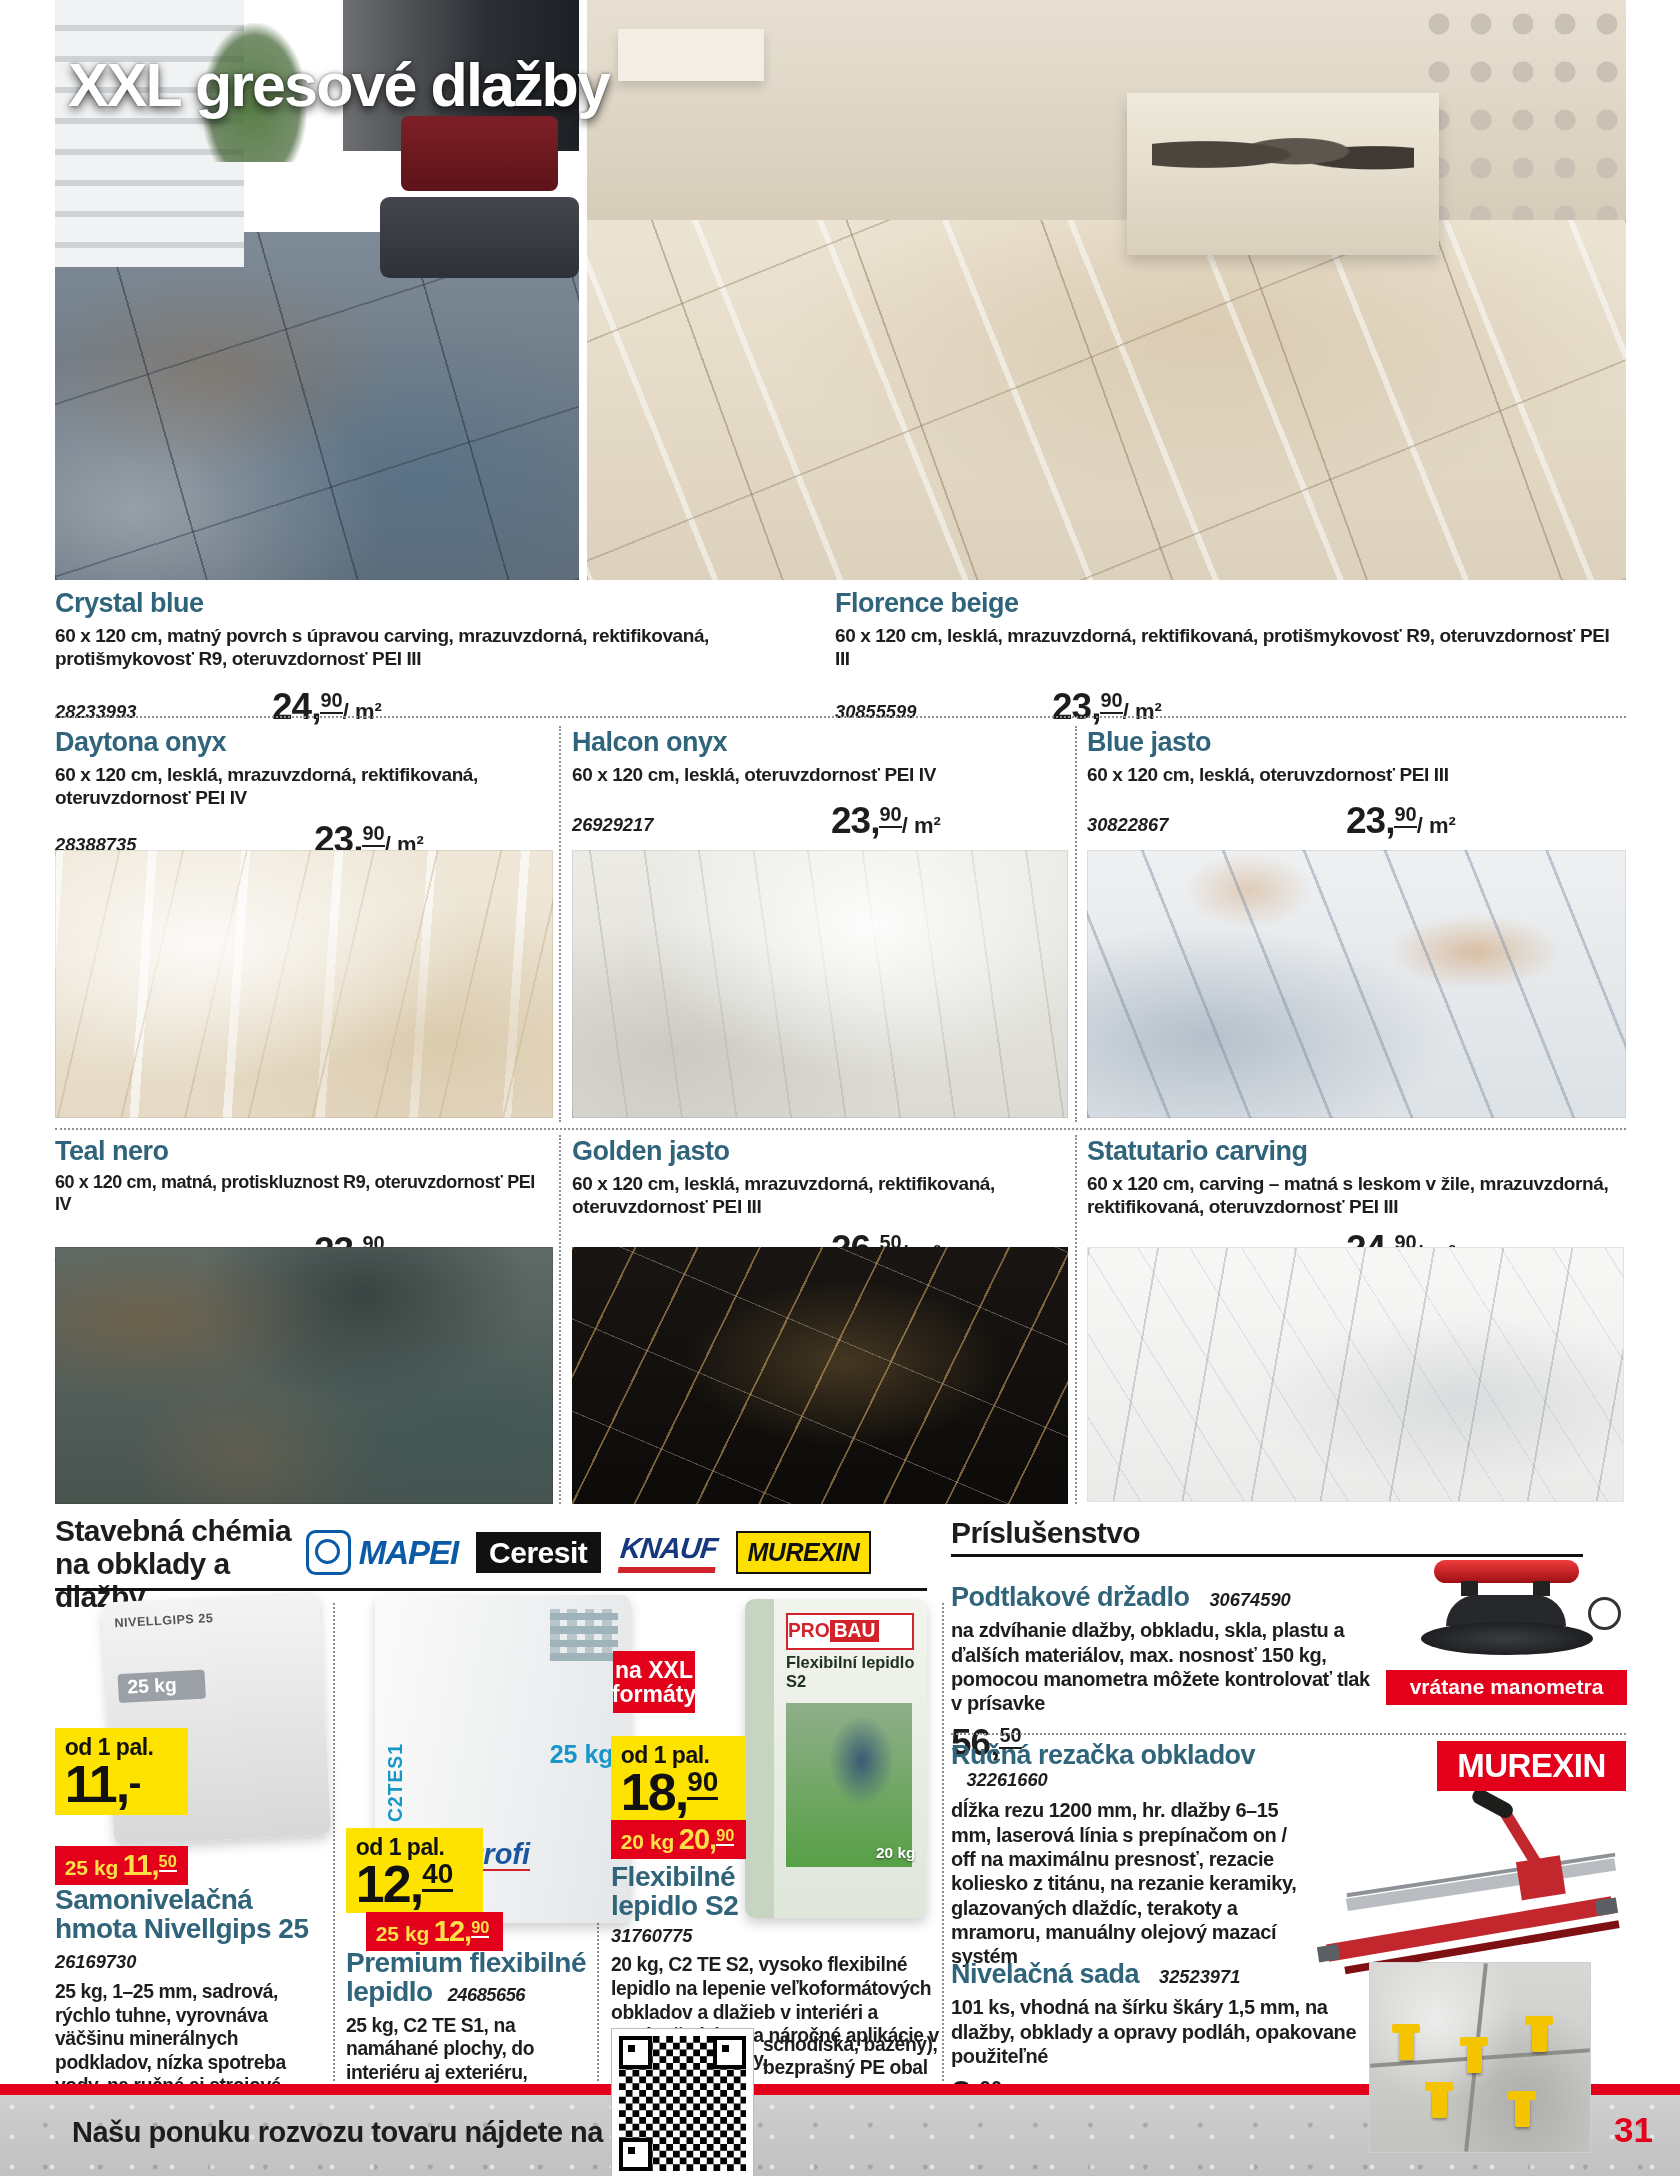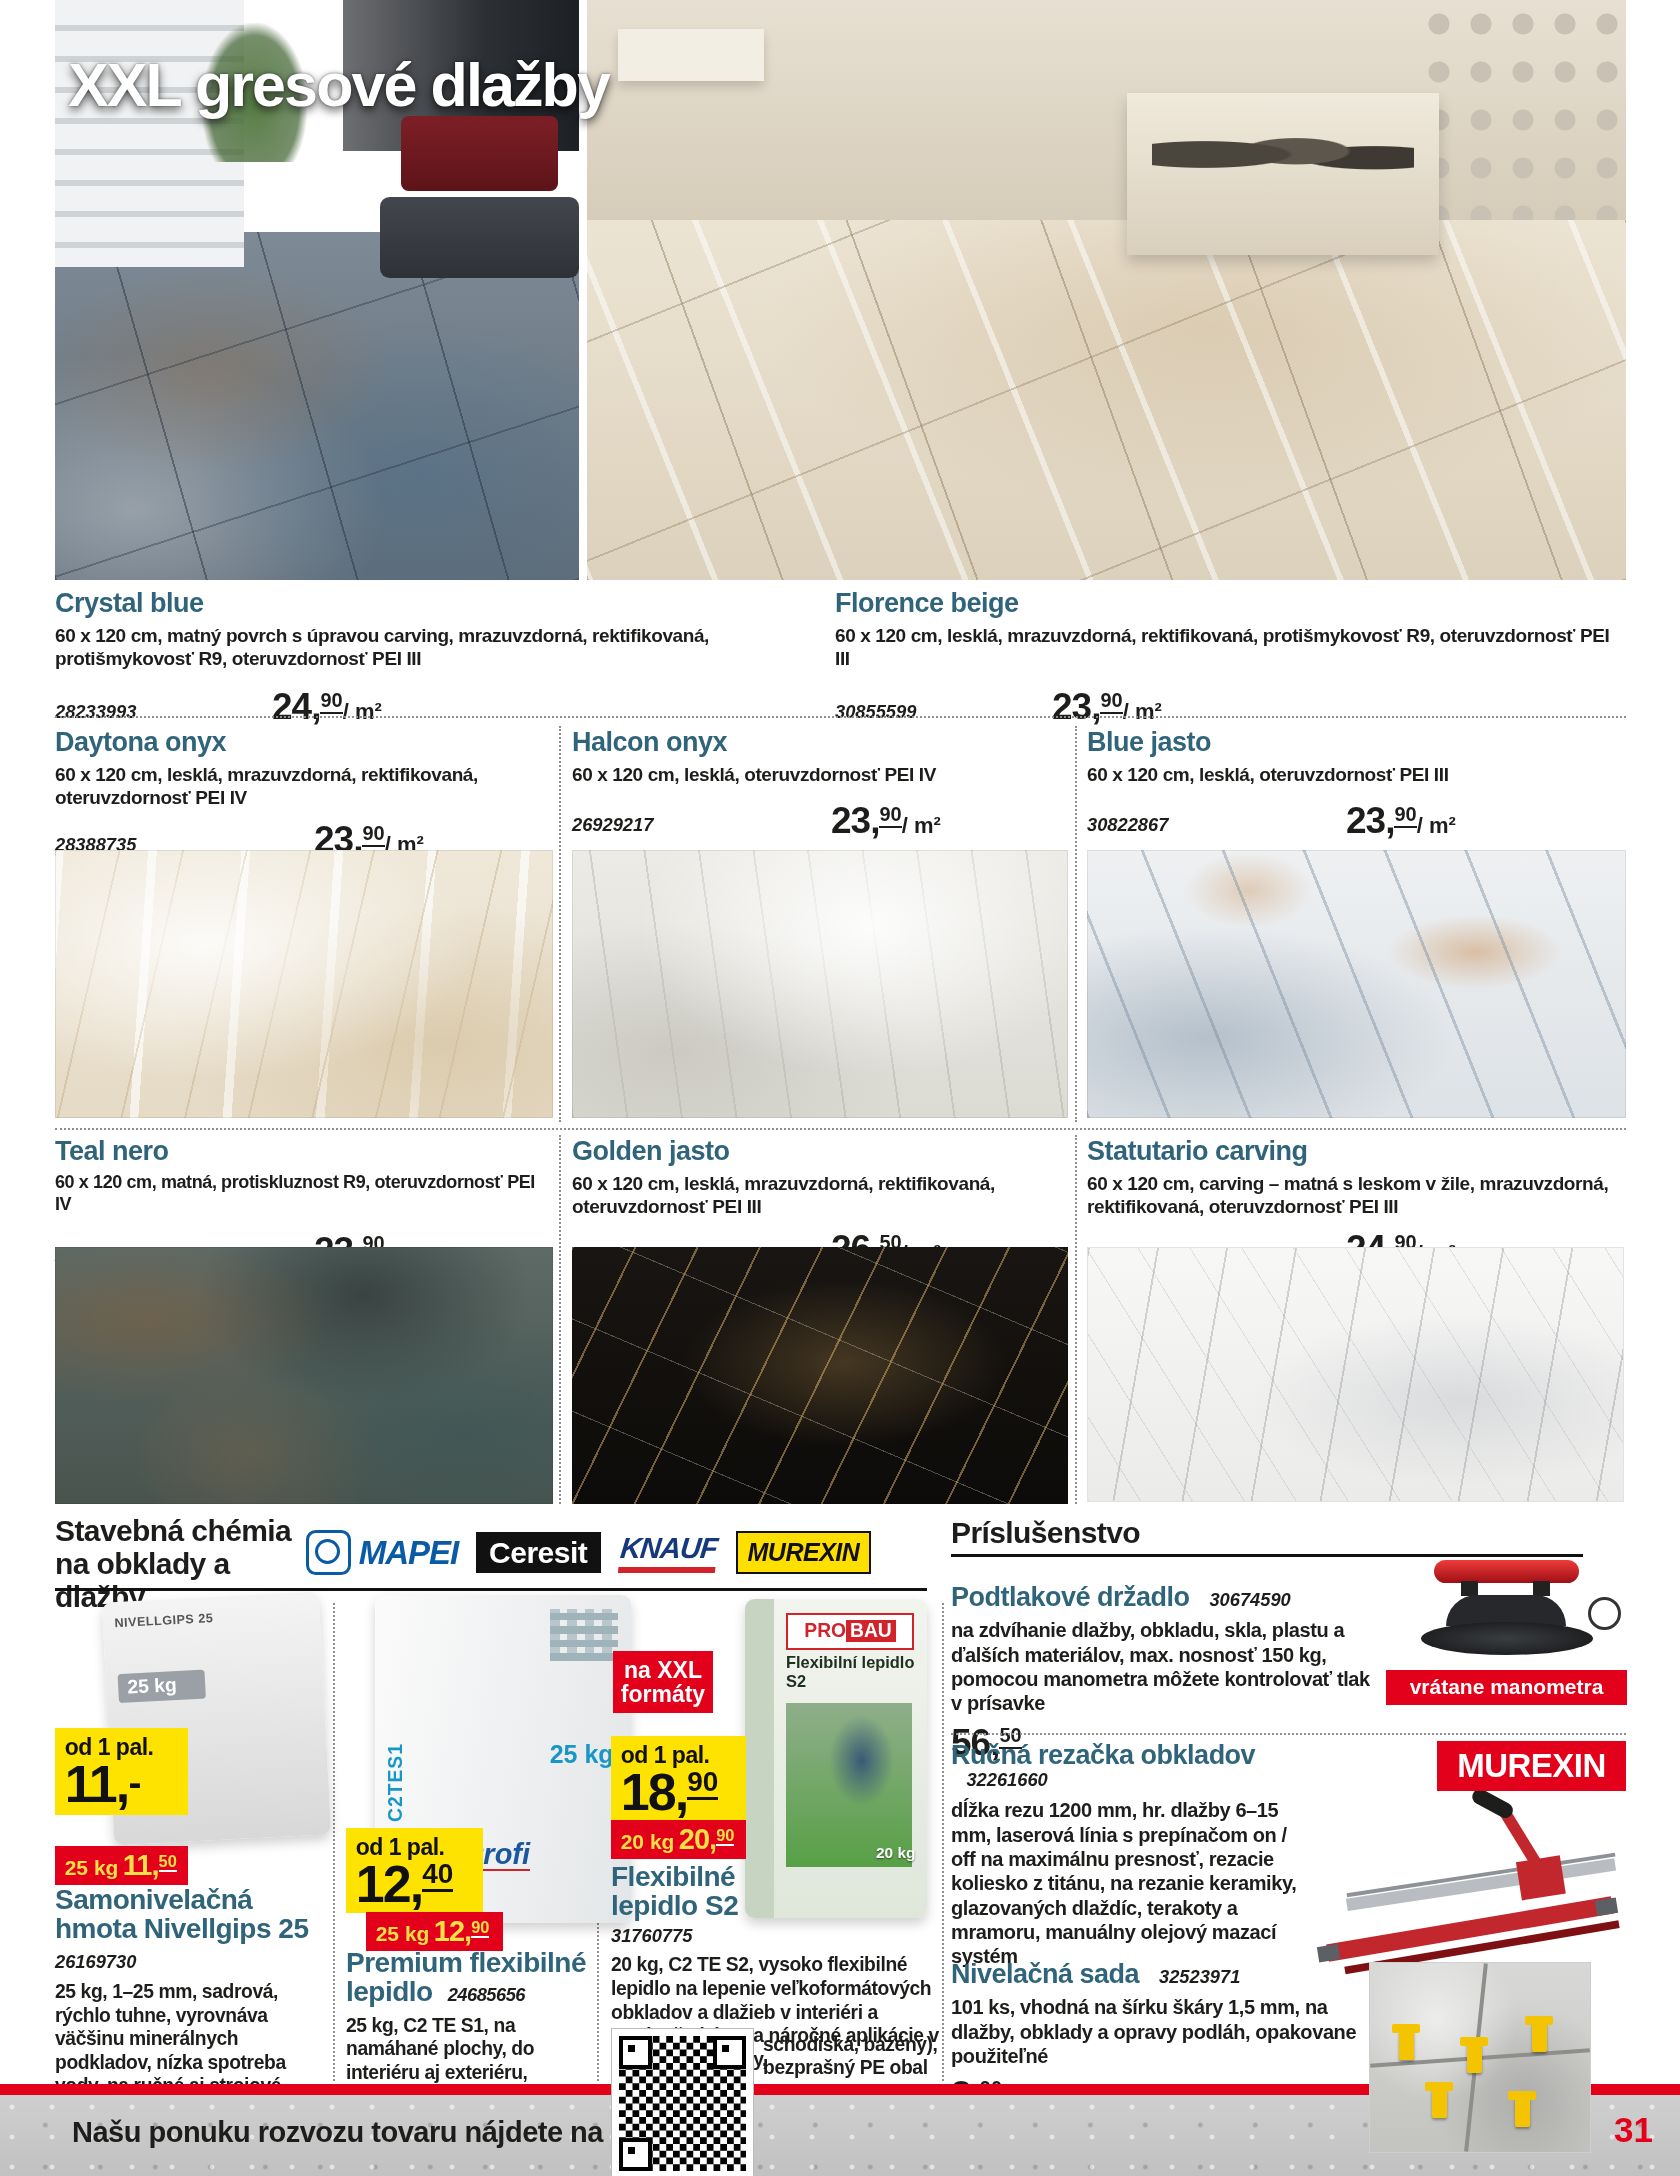--- a/index.html
+++ b/index.html
@@ -293,31 +293,31 @@
   <div class="tname" style="font-size:28px">
     <div>Premium flexibilné</div>
     <span>lepidlo</span>
     <span class="sku" style="color:#1d1d1b;margin-left:7.7px">24685656</span>
   </div>
   <div class="tdesc" style="font-size:19.3px;width:246px">25 kg, C2 TE S1, na namáhané plochy, do interiéru aj exteriéru, bezprašný PE obal</div>
 </div>
 
 <div class="abs bag" style="left:745px;top:1599px;width:182px;height:319px;background:linear-gradient(#f2f5ee,#dfe6da)">
   <div style="position:absolute;left:0;top:0;bottom:0;width:29px;background:#c8d4c2;border-radius:9.7px 0 0 9.7px"></div>
-  <div style="position:absolute;left:41px;top:13.5px;width:124px;height:33px;background:#fff;border:2.9px solid #d2232a;display:flex;align-items:center;justify-content:center;font-weight:bold;font-size:19.3px">
+  <div style="position:absolute;left:41px;top:13.5px;width:124px;height:33px;background:#fff;border:2.9px solid #d2232a;display:flex;align-items:center;font-weight:bold;font-size:19.3px">
     <span style="color:#d2232a">PRO</span>
       <span style="background:#d2232a;color:#fff;padding:0 3.9px">BAU</span>
   </div>
   <div style="position:absolute;left:41px;top:54px;width:131px;font-weight:bold;font-size:16.4px;color:#20301f">Flexibilní lepidlo S2</div>
   <div style="position:absolute;left:41px;top:104px;width:126px;height:164px;background:
       radial-gradient(ellipse at 60% 35%,rgba(40,70,120,.8),transparent 30%),
       linear-gradient(#8fae8a,#57a046)"></div>
   <div style="position:absolute;right:11.6px;bottom:56px;color:#fff;font-weight:bold;font-size:15.4px;text-shadow:0 1px 1.9px rgba(0,0,0,.5)">20 kg</div>
 </div>
-<div class="abs badge-r" style="left:613px;top:1651px;width:100px;height:62px;font-size:23px;line-height:1.05;flex-direction:column">
+<div class="abs badge-r" style="left:613px;top:1651px;width:82px;height:62px;font-size:23px;line-height:1.05;flex-direction:column">
   <span>na XXL</span>
   <span>formáty</span>
 </div>
 <div class="abs badge-y" style="left:611px;top:1736px;width:116px">
   <div class="by-label">od 1 pal.</div>
   <div><span class="by-pi">18,</span><span class="by-ps">90</span></div>
 </div>
 <div class="abs strip-r" style="left:611px;top:1820px;width:116px">
   <span class="sr-label">20 kg</span>
   <span class="sr-int">20,</span><span class="sr-sup">90</span>

